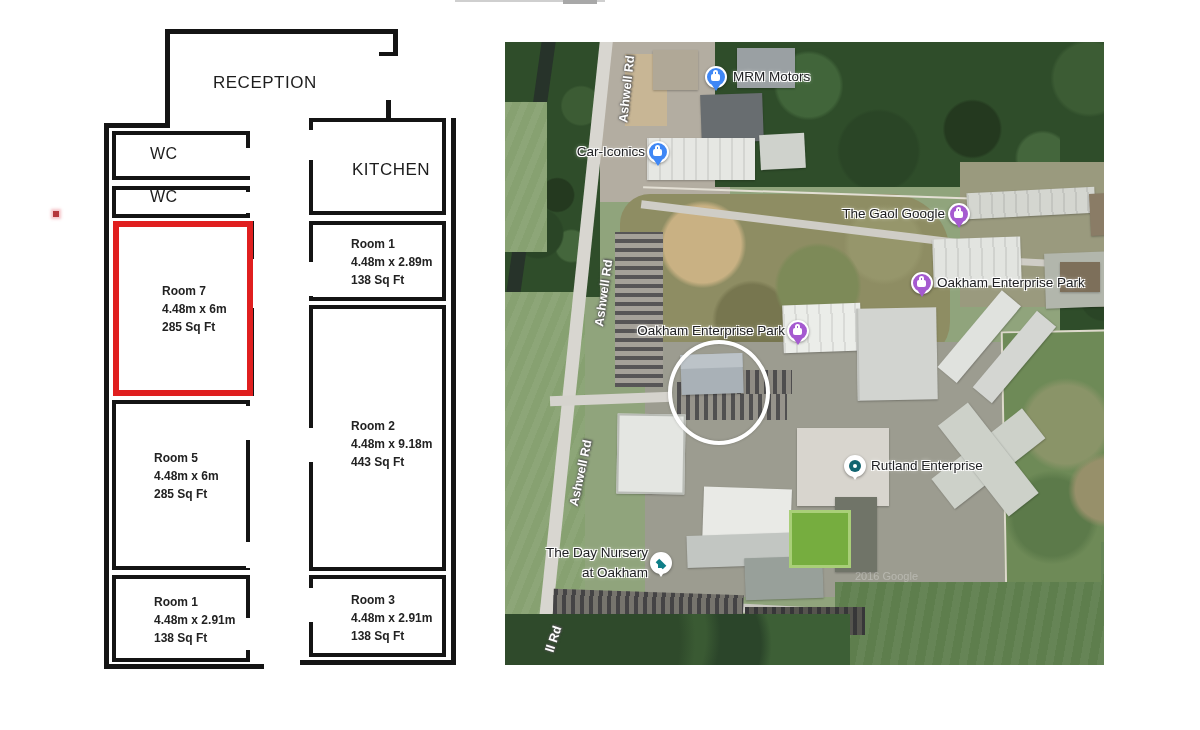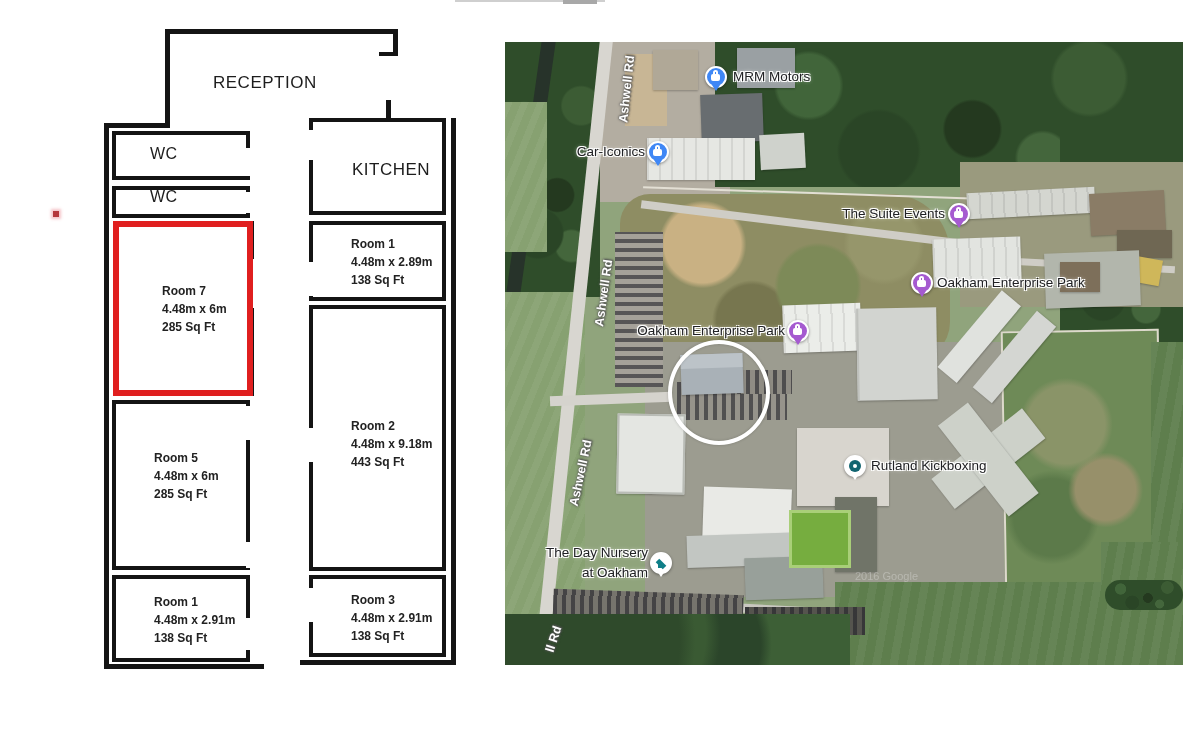--- a/index.html
+++ b/index.html
@@ -1,16 +1,16 @@
 <!DOCTYPE html>
 <html><head>
 <meta charset="utf-8">
 <style>
   html,body{margin:0;padding:0;background:#fff;}
-  #canvas{position:relative;width:1200px;height:730px;background:#fff;overflow:hidden;
+  #canvas{position:relative;width:1104px;height:730px;background:#fff;overflow:hidden;
           font-family:"Liberation Sans",sans-serif;}
 
   
   .wall{position:absolute;background:#141414;}
   .room{position:absolute;background:#fff;border:4px solid #141414;box-sizing:border-box;font-weight:bold;}
   .gap{position:absolute;background:#fff;}
   .plan-big{position:absolute;color:#1d1d1d;font-size:17px;letter-spacing:.5px;}
   .rtext{position:absolute;color:#222;font-size:12px;line-height:1.5;}
   .room-hl{border:6px solid #e01f1f;z-index:5;}
   .reddot{position:absolute;left:53px;top:211px;width:6px;height:6px;background:#b5373c;
@@ -260,42 +260,42 @@
       <span class="bag"></span>
       <span class="tip" style="border-top-color:#3f87f5"></span>
     </div>
     <div class="map-label" style="right:538px;top:102px">Car-Iconics</div>
 
     <div class="pin" style="left:443px;top:161px;background:#a55ad0">
       <span class="bag-handle"></span>
       <span class="bag"></span>
       <span class="tip" style="border-top-color:#a55ad0"></span>
     </div>
-    <div class="map-label" style="right:238px;top:164px">The Suite Events</div>
+    <div class="map-label" style="right:238px;top:164px">The Gaol Google</div>
 
     <div class="pin" style="left:406px;top:230px;background:#a55ad0">
       <span class="bag-handle"></span>
       <span class="bag"></span>
       <span class="tip" style="border-top-color:#a55ad0"></span>
     </div>
     <div class="map-label" style="left:432px;top:233px">Oakham Enterprise Park</div>
 
     <div class="pin" style="left:282px;top:278px;background:#a55ad0">
       <span class="bag-handle"></span>
       <span class="bag"></span>
       <span class="tip" style="border-top-color:#a55ad0"></span>
     </div>
     <div class="map-label" style="right:398px;top:281px">Oakham Enterprise Park</div>
 
     <div class="pin" style="left:339px;top:413px;background:#fff">
       <span class="dot-outer"></span>
       <span class="dot-inner"></span>
       <span class="tip" style="border-top-color:#ffffff"></span>
     </div>
-    <div class="map-label" style="left:366px;top:416px">Rutland Kickboxing</div>
+    <div class="map-label" style="left:366px;top:416px">Rutland Enterprise</div>
 
     <div class="pin" style="left:145px;top:510px;background:#fff">
       <span class="cap-top"></span>
       <span class="cap-base"></span>
       <span class="tip" style="border-top-color:#ffffff"></span>
     </div>
     <div class="map-label" style="right:535px;top:503px;text-align:right">The Day Nursery</div>
     <div class="map-label" style="right:535px;top:523px;text-align:right">at Oakham</div>
   </div>
 </div>

